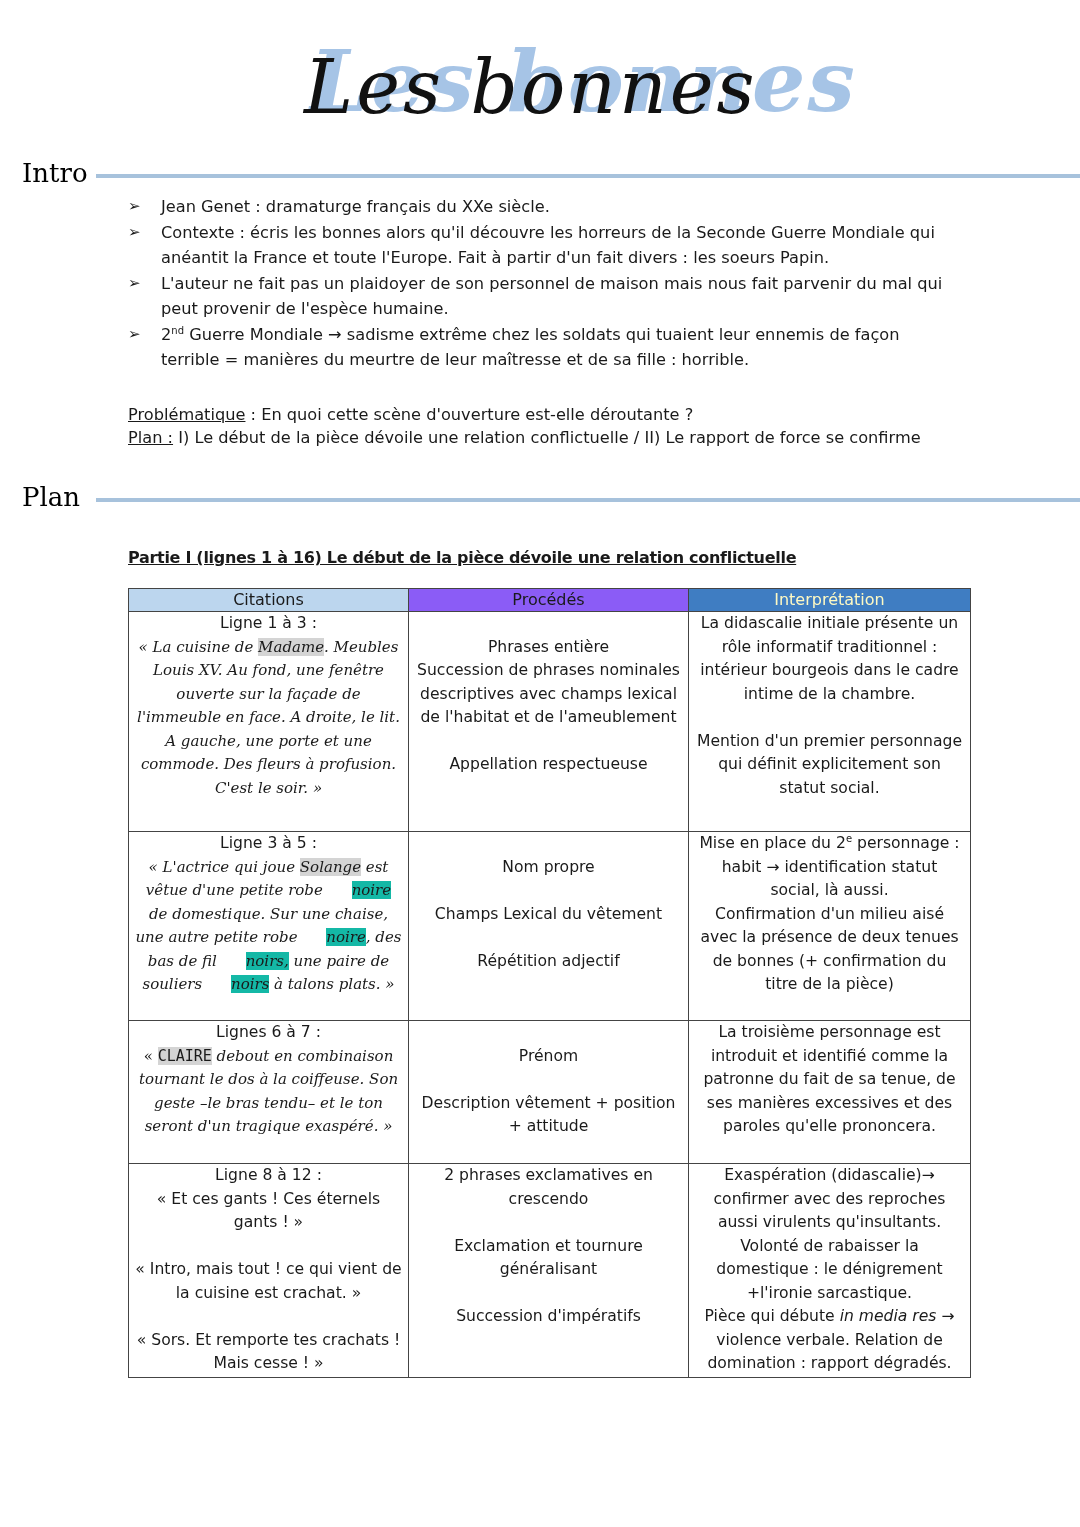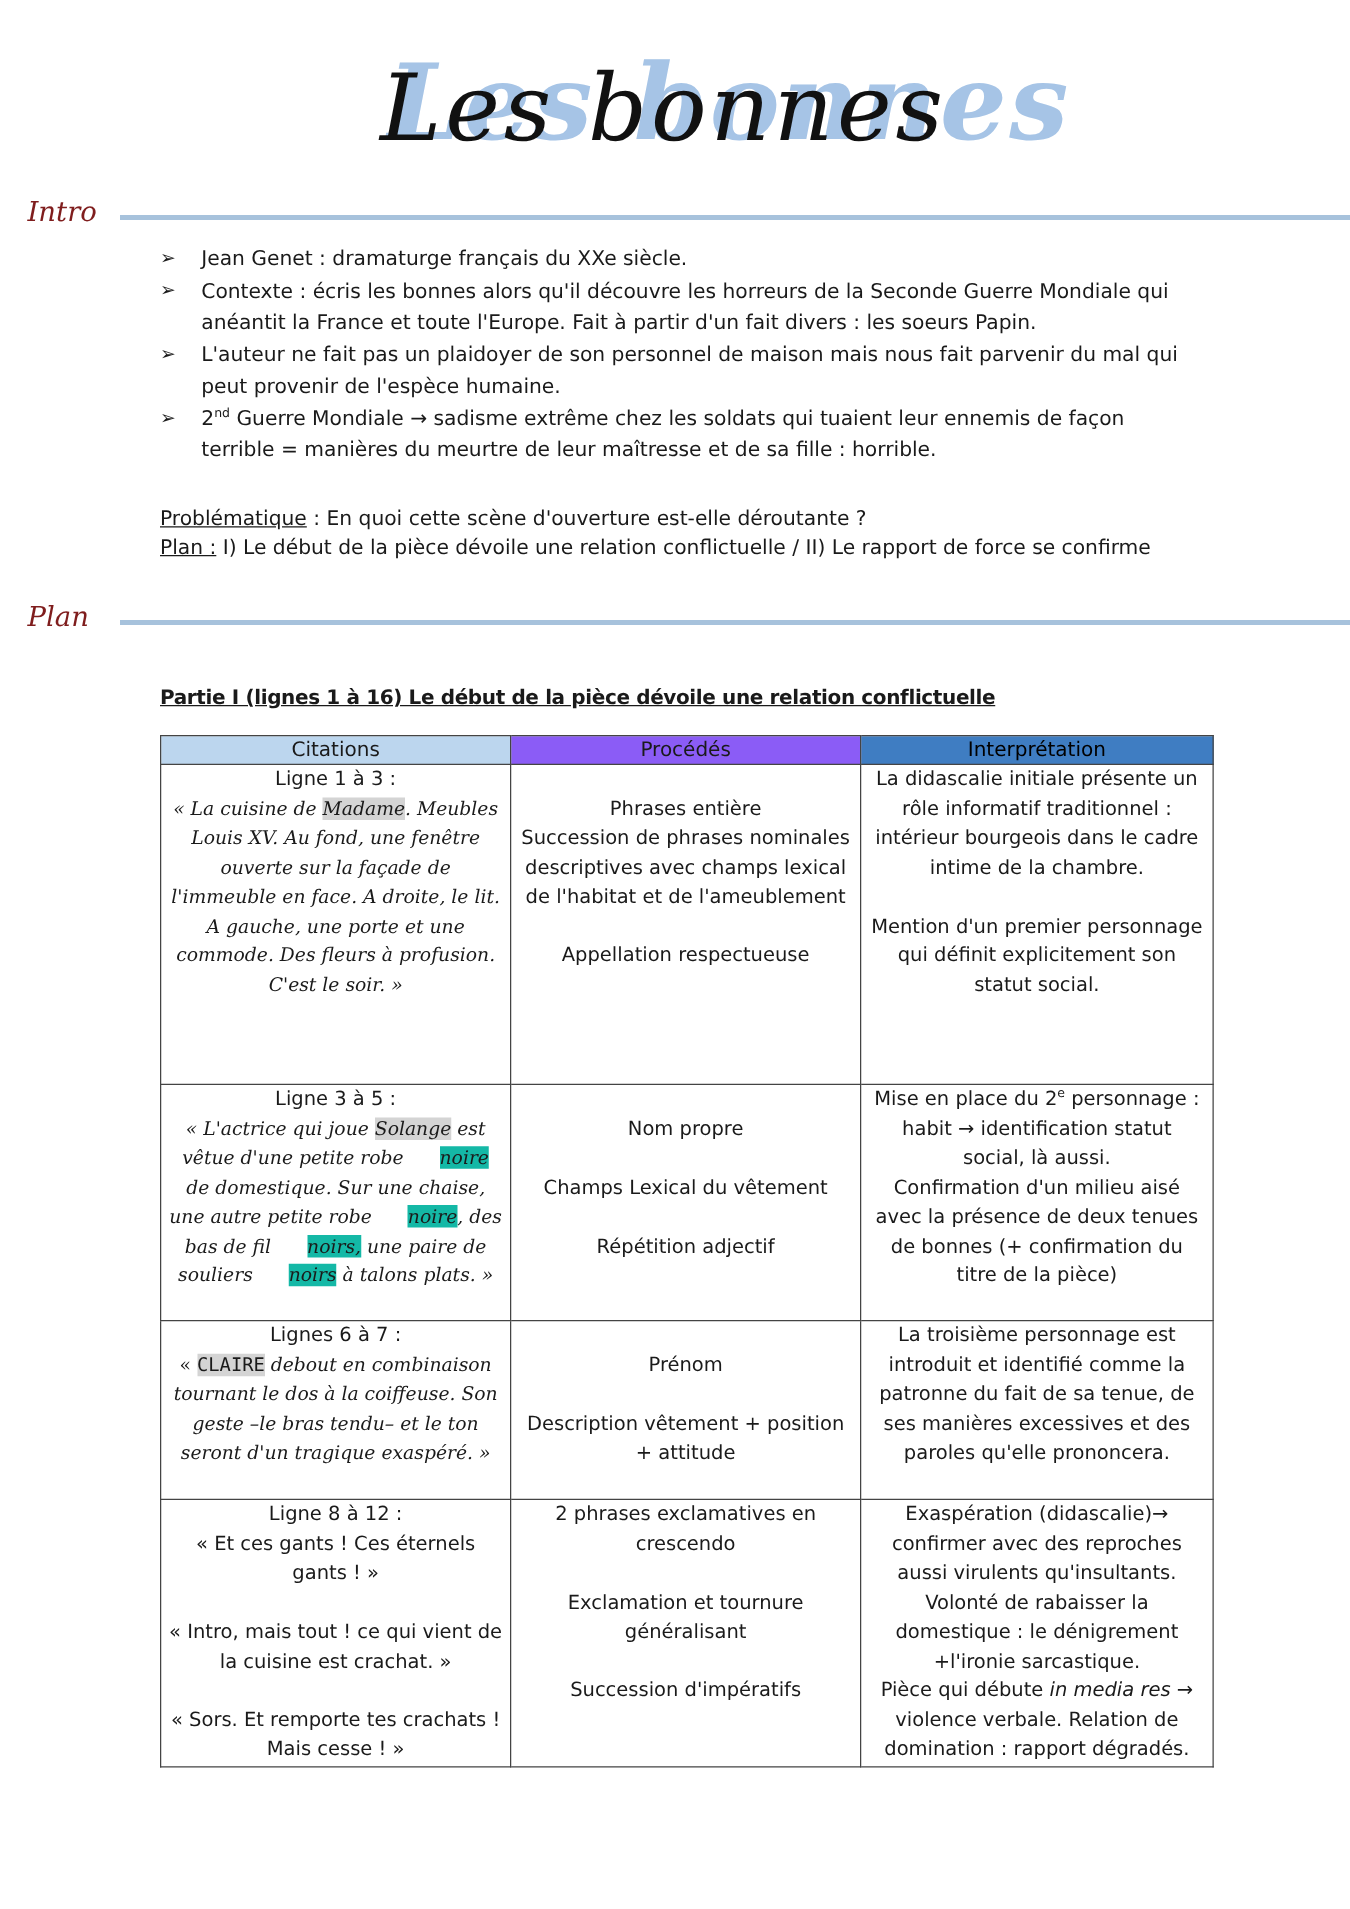--- a/index.html
+++ b/index.html
@@ -13,21 +13,21 @@
       font-family: "DejaVu Serif", serif; font-weight: bold; font-style: italic;
       font-size: 84px; color: #a6c4e6; letter-spacing: 2px; white-space: nowrap;
     }
     .title-fg {
       position: absolute; left: 4px; top: 14px;
       font-family: "DejaVu Serif", serif; font-style: italic;
       font-size: 74px; color: #111; letter-spacing: 3px; white-space: nowrap;
     }
     .section-head { position: absolute; left: 22px; display: flex; align-items: center; width: 1058px; }
     .section-label {
-      font-family: "DejaVu Serif", serif; font-style: italic; font-size: 22px; color: #7f1d1d;
+      font-family: "DejaVu Serif", serif; font-size: 26px; color: #000000;
       width: 72px;
     }
     .section-rule { flex: 1; height: 4px; background: #a7c2dc; margin-left: 2px; margin-top: 6px; }
     .intro-list { position: absolute; left: 128px; top: 194px; width: 830px; margin: 0; padding: 0; list-style: none; }
     .intro-list li {
       position: relative; padding-left: 33px; font-size: 16.2px; line-height: 25.5px; color: #1a1a1a;
     }
     .bullet { position: absolute; left: 0; top: 0; font-size: 15px; }
     sup { font-size: 10px; line-height: 0; }
     .para { position: absolute; left: 128px; font-size: 16.2px; color: #1a1a1a; white-space: nowrap; }
@@ -37,21 +37,21 @@
       text-decoration: underline; white-space: nowrap; letter-spacing: -0.3px;
     }
     table.analysis {
       position: absolute; left: 128px; top: 588px; width: 842px; border-collapse: collapse;
       table-layout: fixed; font-size: 15.6px; line-height: 23.5px;
     }
     table.analysis th, table.analysis td { border: 1.5px solid #444; text-align: center; vertical-align: top; padding: 0 6px; }
     table.analysis th { font-weight: normal; height: 22px; line-height: 22px; font-size: 16px; }
     th.c1 { background: #bcd6ee; }
     th.c2 { background: #8b5cf6; }
-    th.c3 { background: #3f7dc2; color: #000000; }
+    th.c3 { background: #3f7dc2; color: #fef9c3; }
     col.w1 { width: 280px; } col.w2 { width: 280px; } col.w3 { width: 282px; }
     .quote-i { font-style: italic; font-family: "DejaVu Serif", serif; font-size: 15px; }
     .hl-light { background: #d4d4d4; }
     .hl-dark { background: #14b8a6; margin-left: 24px; }
     .mono { font-family: "DejaVu Sans Mono", monospace; font-style: normal; font-size: 15px; }
     .gap { display: block; height: 23.5px; }
     .line { display: block; }
   </style>
 </head>
 <body>
@@ -108,21 +108,21 @@
     </colgroup>
   <thead>
     <tr>
       <th class="c1">Citations</th>
       <th class="c2">Procédés</th>
       <th class="c3">Interprétation</th>
     </tr>
   </thead>
   <tbody>
 
-    <tr style="height:256px;">
+    <tr style="height:220px;">
       <td>
         <span class="line">Ligne 1 à 3 :</span>
         <span class="quote-i"><span>« </span><span>La cuisine de </span><span class="hl-light">Madame</span><span>. Meubles Louis XV. Au fond, une fenêtre ouverte sur la façade de l'immeuble en face. A droite, le lit. A gauche, une porte et une commode. Des fleurs à profusion. C'est le soir. »</span></span>
       </td>
       <td>
         <span class="gap"></span>
         <span class="line">Phrases entière</span>
         <span class="line">Succession de phrases nominales descriptives avec champs lexical de l'habitat et de l'ameublement</span>
         <span class="gap"></span>
         <span class="line">Appellation respectueuse</span>

